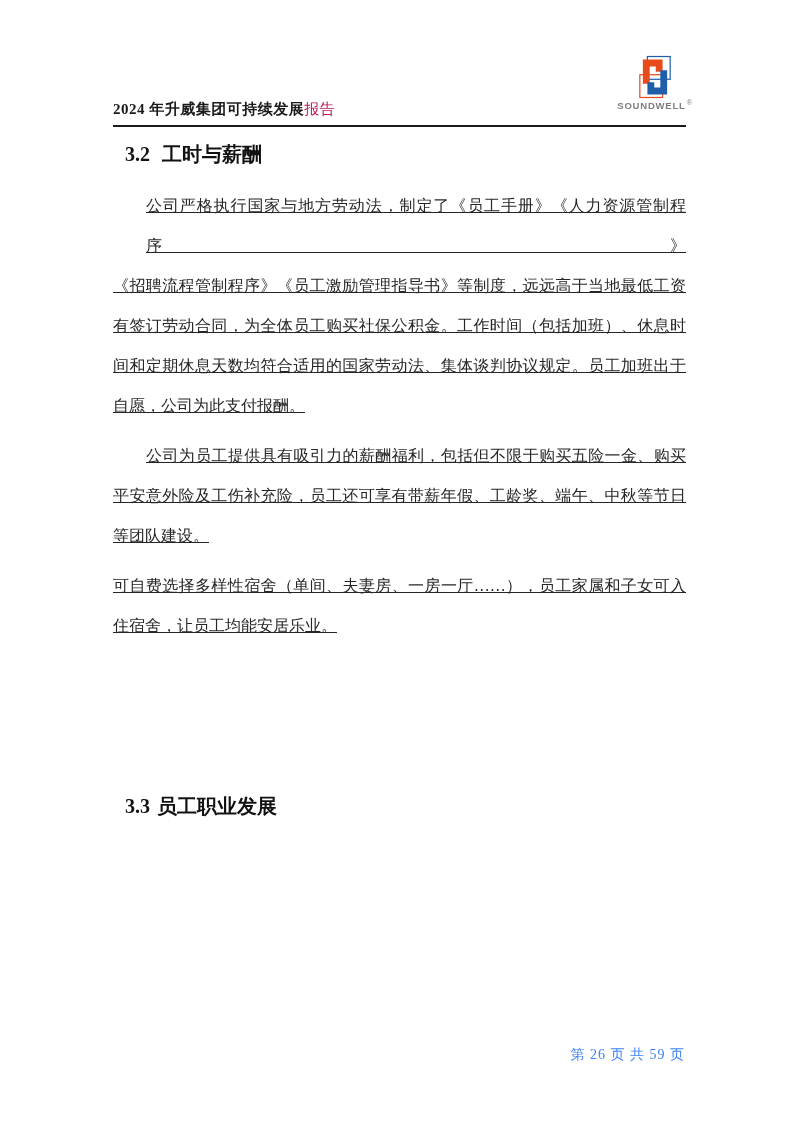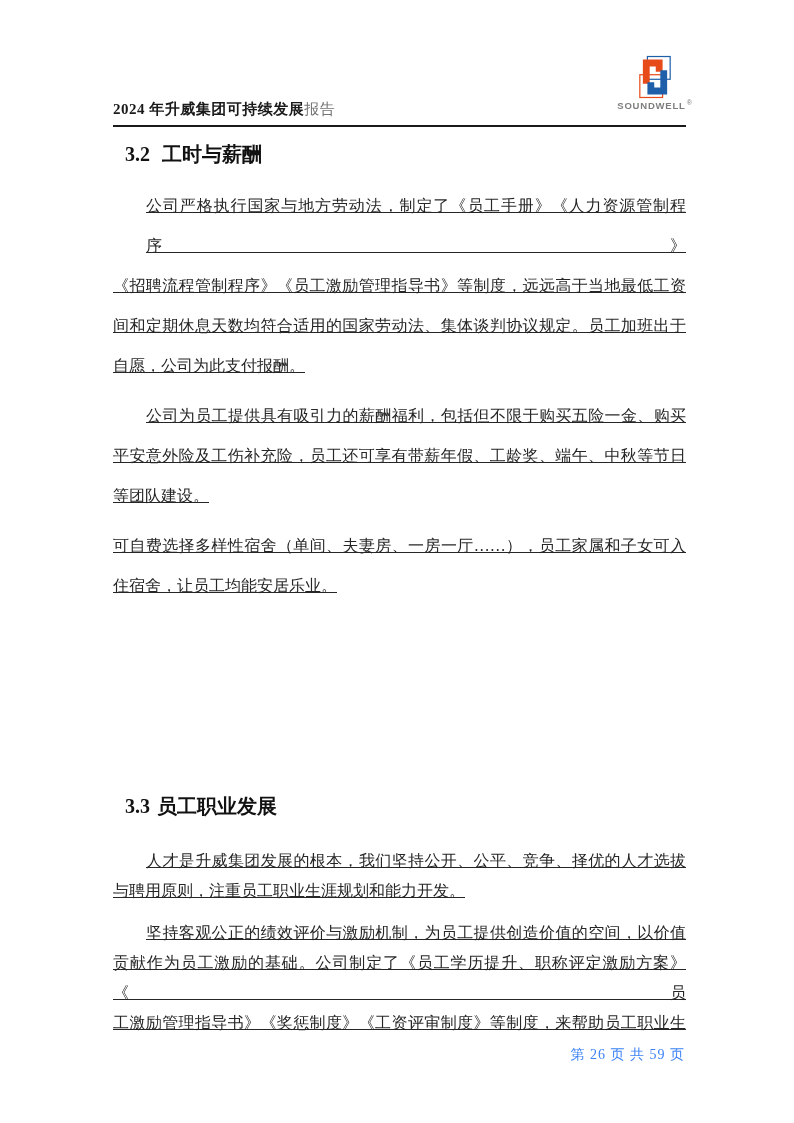--- a/index.html
+++ b/index.html
@@ -10,21 +10,21 @@
     overflow:hidden;
     font-family:"Liberation Serif", serif;
     color:#262626;
   }
   
   .doc-title{
     position:absolute;left:113px;top:100px;
     font-size:15px;font-weight:700;color:#1a1a1a;
     letter-spacing:0.5px;white-space:nowrap;
   }
-  .doc-title .suffix{color:#737373;font-weight:400;}
+  .doc-title .suffix{color:#be185d;font-weight:400;}
   .header-rule{
     position:absolute;left:113px;top:125px;
     width:573px;height:2px;background:#1a1a1a;
   }
   .logo{
     position:absolute;left:616px;top:55px;width:78px;
     text-align:center;line-height:1;
   }
   .logo svg{display:block;margin:0 auto;}
   .brand{
@@ -88,47 +88,37 @@
   <div class="header-rule"></div>
 
   <div class="sec-head h32">
     <span class="num">3.2</span><span class="ttl">工时与薪酬</span>
   </div>
 
   <div class="bodyblock b32">
     <p class="para">
       <span class="ln j ind">公司严格执行国家与地方劳动法，制定了《员工手册》《人力资源管制程序》</span>
       <span class="ln j">《招聘流程管制程序》《员工激励管理指导书》等制度，远远高于当地最低工资</span>
+      <span class="ln j">有签订劳动合同，为全体员工购买社保公积金。工作时间（包括加班）、休息时</span>
       <span class="ln j">间和定期休息天数均符合适用的国家劳动法、集体谈判协议规定。员工加班出于</span>
       <span class="ln l">自愿，公司为此支付报酬。</span>
     </p>
     <p class="para">
       <span class="ln j ind">公司为员工提供具有吸引力的薪酬福利，包括但不限于购买五险一金、购买</span>
       <span class="ln j">平安意外险及工伤补充险，员工还可享有带薪年假、工龄奖、端午、中秋等节日</span>
       <span class="ln l">等团队建设。</span>
     </p>
     <p class="para">
       <span class="ln j">可自费选择多样性宿舍（单间、夫妻房、一房一厅……），员工家属和子女可入</span>
       <span class="ln l">住宿舍，让员工均能安居乐业。</span>
     </p>
   </div>
 
   <div class="sec-head h33">
     <span class="num">3.3</span><span class="ttl">员工职业发展</span>
   </div>
 
-  <div class="bodyblock b33">
-    <p class="para">
-      <span class="ln j ind">人才是升威集团发展的根本，我们坚持公开、公平、竞争、择优的人才选拔</span>
-      <span class="ln l">与聘用原则，注重员工职业生涯规划和能力开发。</span>
-    </p>
-    <p class="para">
-      <span class="ln j ind">坚持客观公正的绩效评价与激励机制，为员工提供创造价值的空间，以价值</span>
-      <span class="ln j">贡献作为员工激励的基础。公司制定了《员工学历提升、职称评定激励方案》《员</span>
-      <span class="ln j">工激励管理指导书》《奖惩制度》《工资评审制度》等制度，来帮助员工职业生</span>
-    </p>
-  </div>
 
   <div class="page-footer">
     <span>第 26 页 共 59 页</span>
   </div>
 
 </div>
 
 </body></html>

